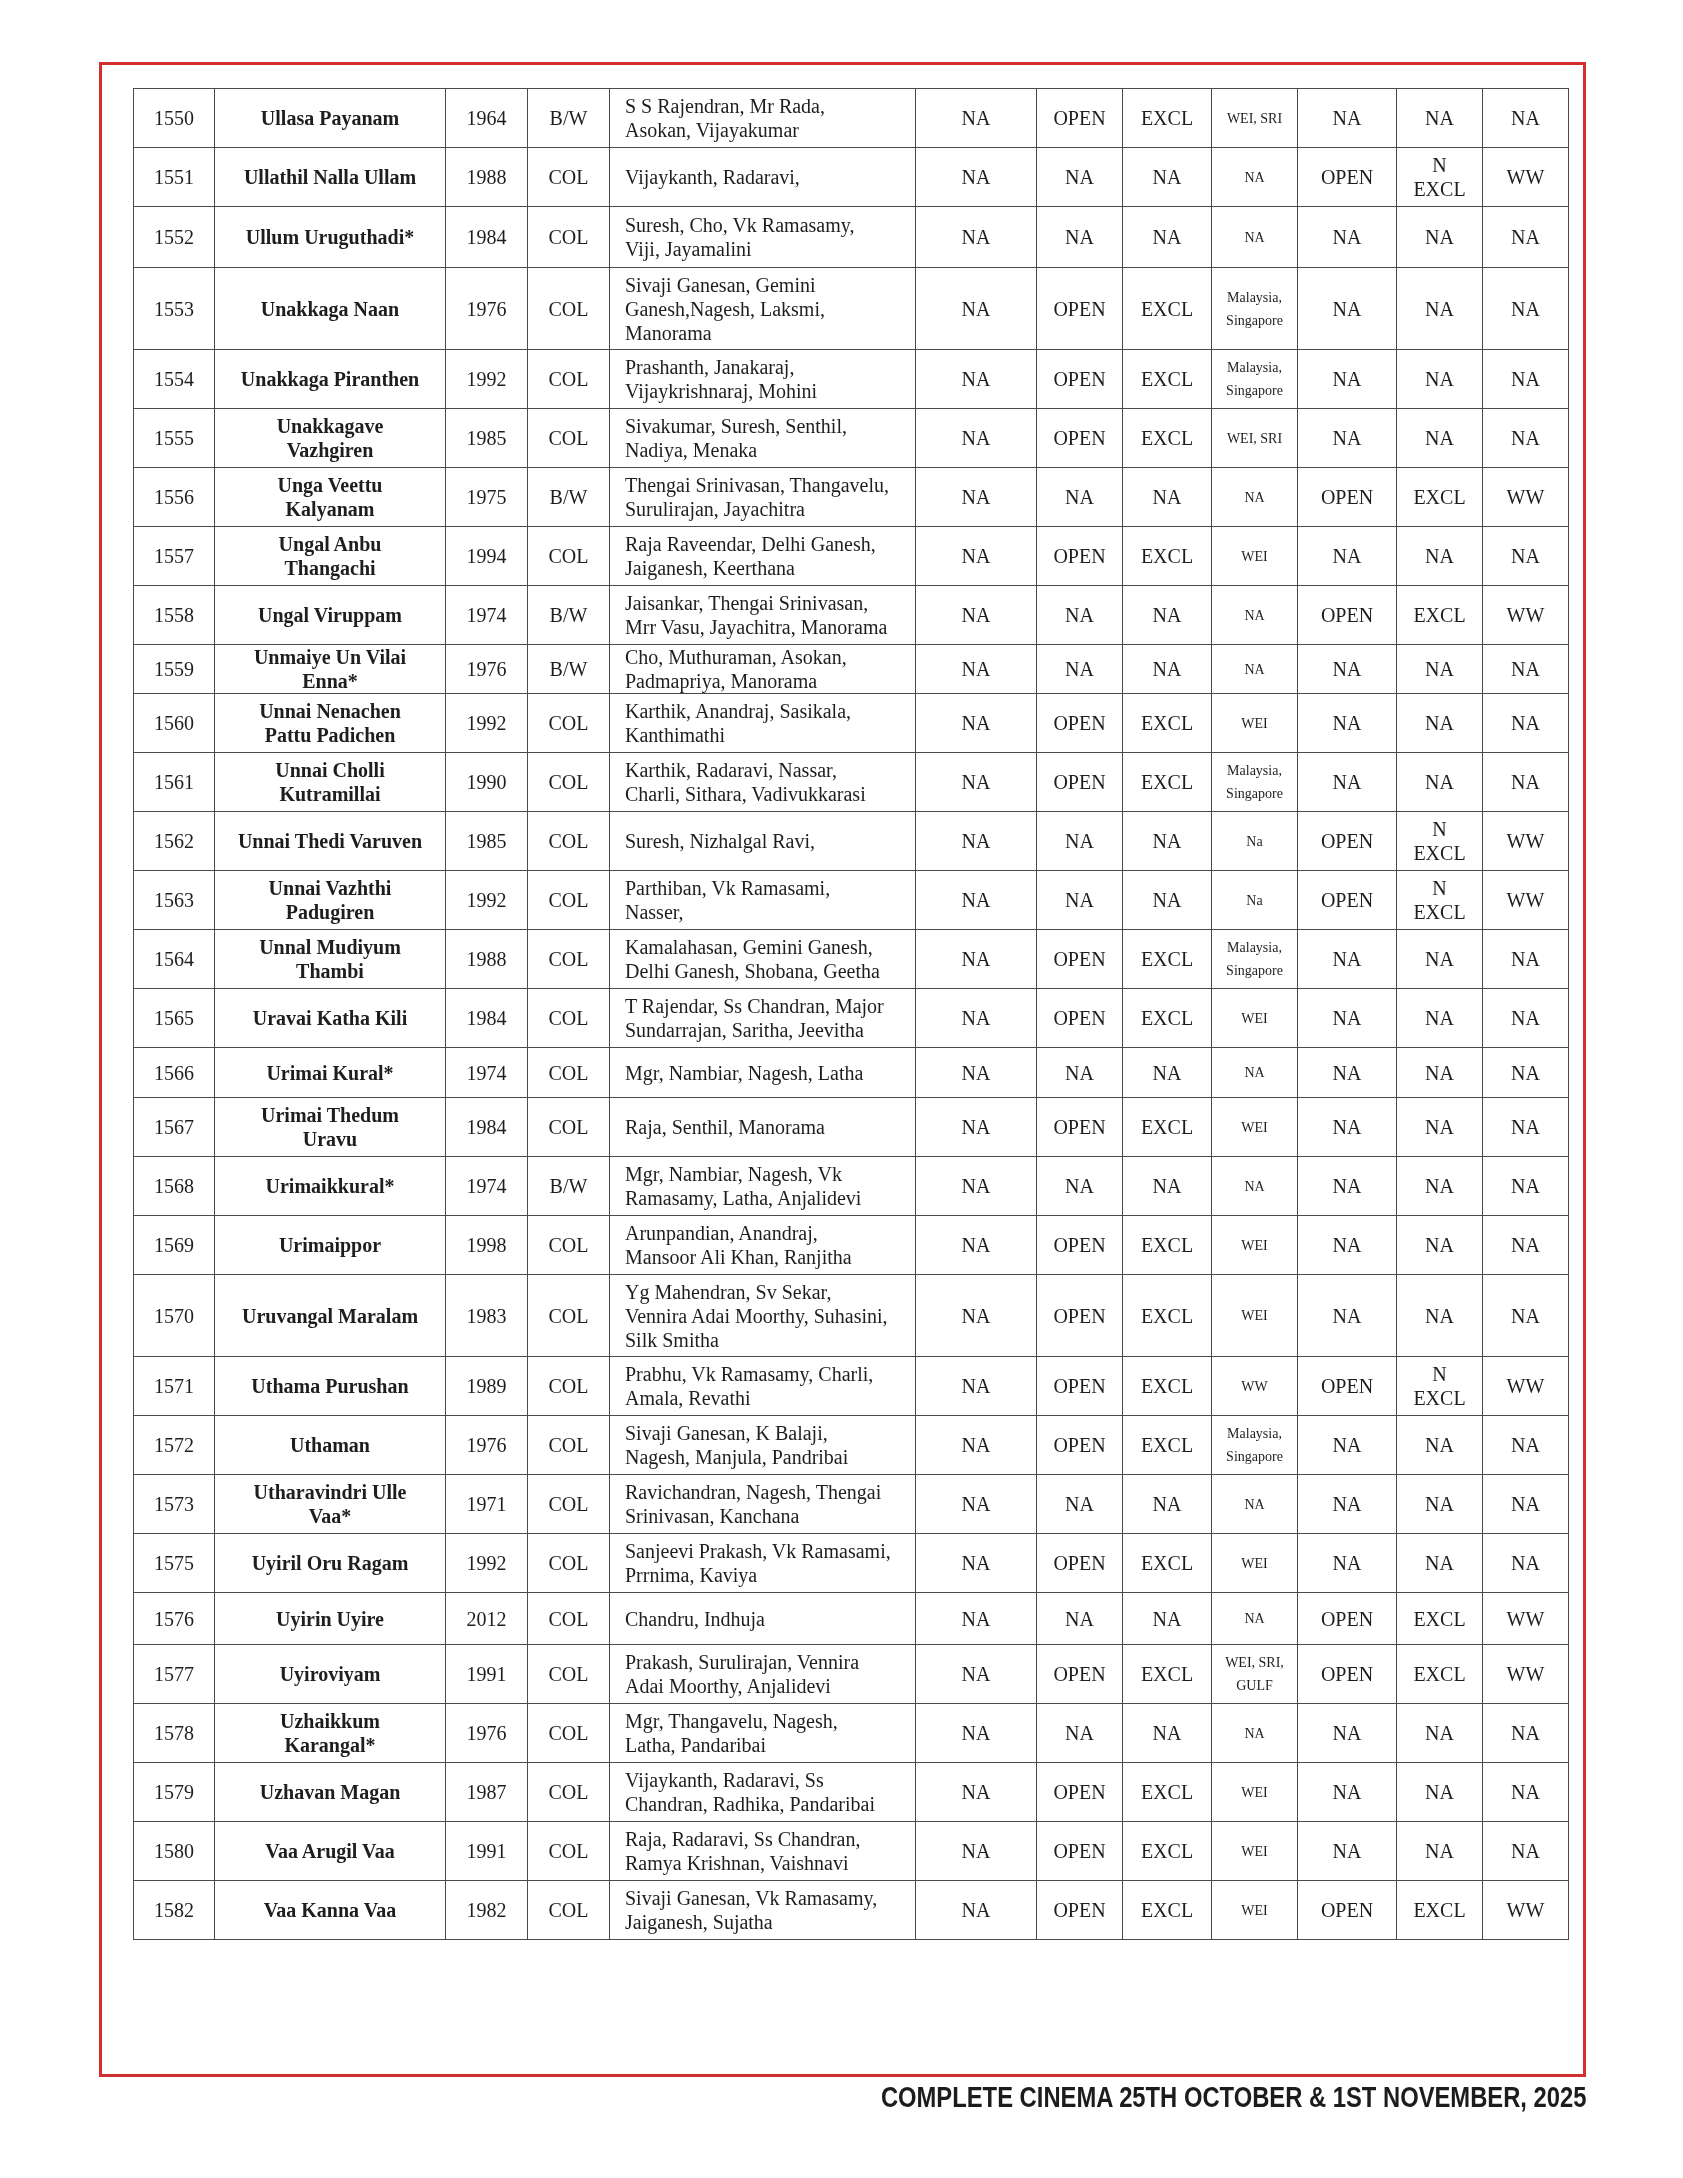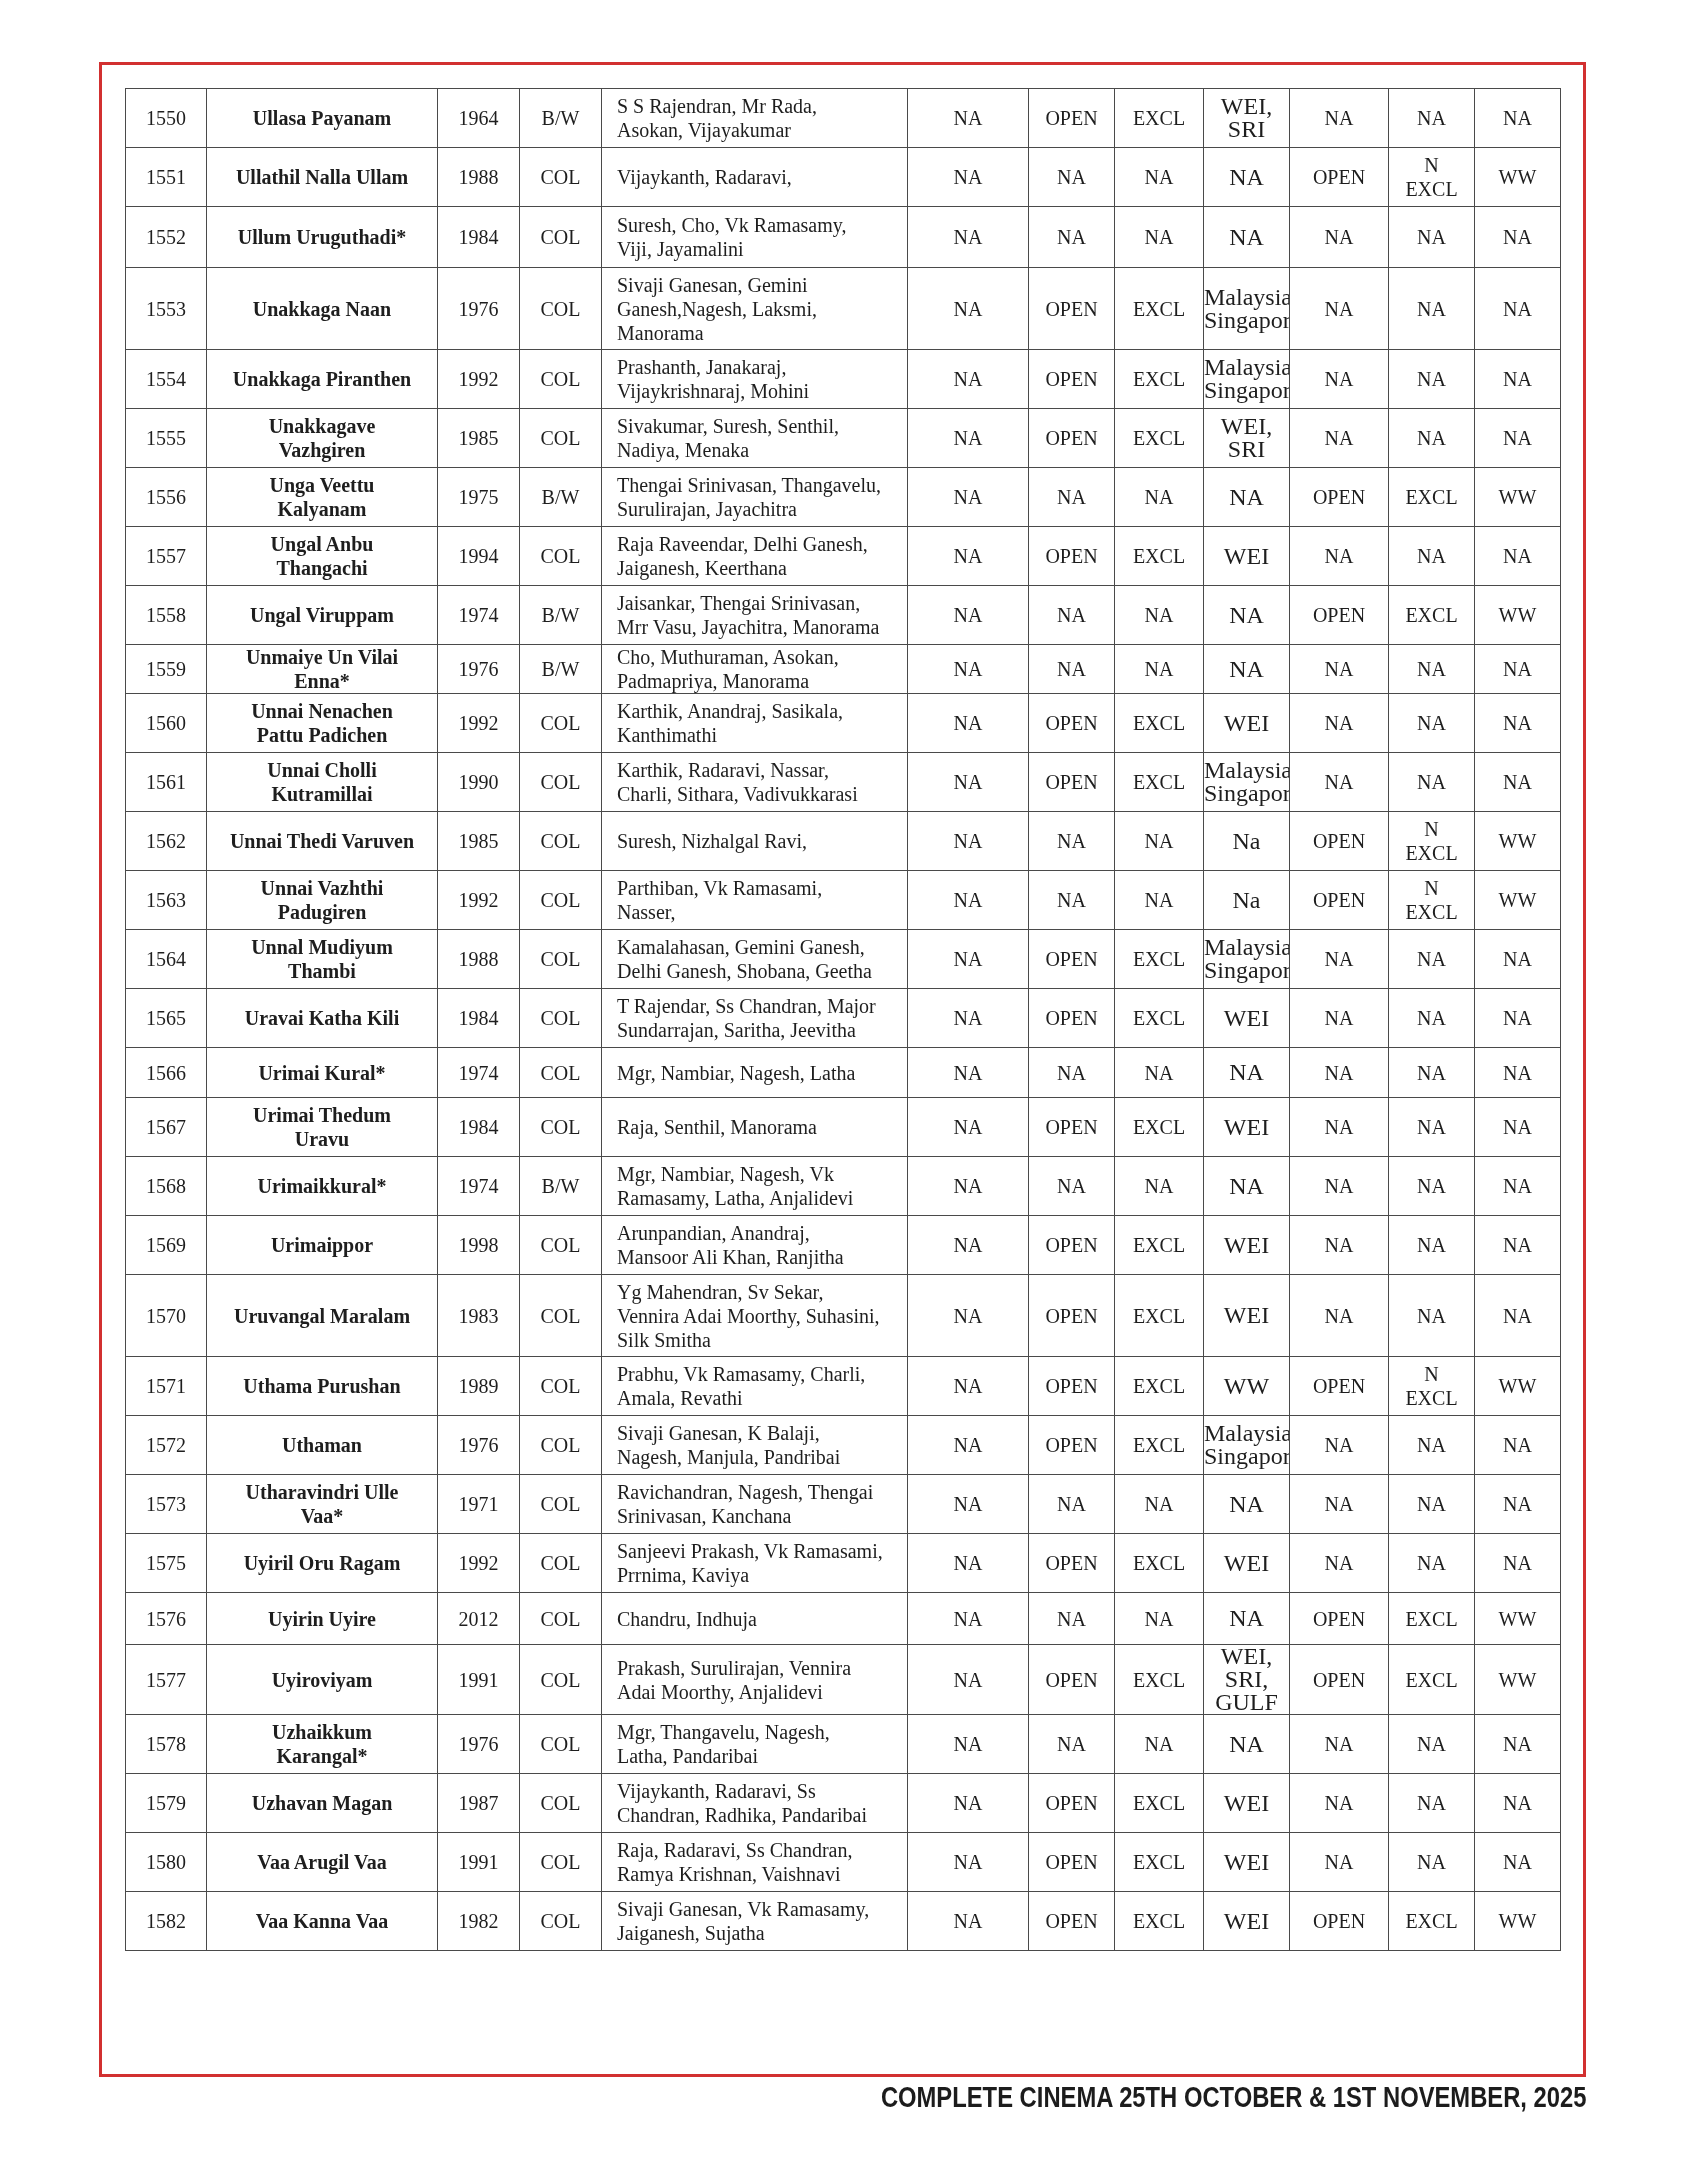--- a/index.html
+++ b/index.html
@@ -1,27 +1,27 @@
 <!DOCTYPE html>
 <html><head>
 <meta charset="utf-8">
 <style>
   html, body { margin: 0; padding: 0; background: #ffffff; }
   body { width: 1683px; height: 2178px; position: relative; overflow: hidden;
          font-family: "Liberation Serif", "DejaVu Serif", serif; color: #1e1e1e; }
   .frame { position: absolute; left: 99px; top: 62px; width: 1481px; height: 2009px;
            border: 3px solid #d23030; box-sizing: content-box; }
-  table.films { position: absolute; left: 125px; top: 88px; width: 1436px;
+  table.films { position: absolute; left: 133px; top: 88px; width: 1436px;
                 border-collapse: collapse; table-layout: fixed; padding-left: 45px; }
   table.films td { border: 1.6px solid #4a4a4a; text-align: center; vertical-align: middle;
                    font-size: 20px; line-height: 24px; padding: 0 2px; white-space: pre-line;
                    overflow: hidden; }
   table.films td.title { font-weight: bold; }
   table.films td.cast { text-align: left; padding-left: 15px; padding-right: 4px; }
-  table.films td.region { padding: 0; font-size: 24px; line-height: 23px; }
+  table.films td.region { padding: 0; font-size: 14px; line-height: 23px; }
   .footer { position: absolute; right: 97px; top: 2079px; white-space: nowrap;
             font-family: "Liberation Sans", "DejaVu Sans", sans-serif; font-weight: bold;
             font-size: 29px; line-height: 36px; color: #1c1c1c;
             transform: scaleX(0.82); transform-origin: right center; }
 </style>
 </head>
 <body>
 
 <div class="frame"></div>
 

